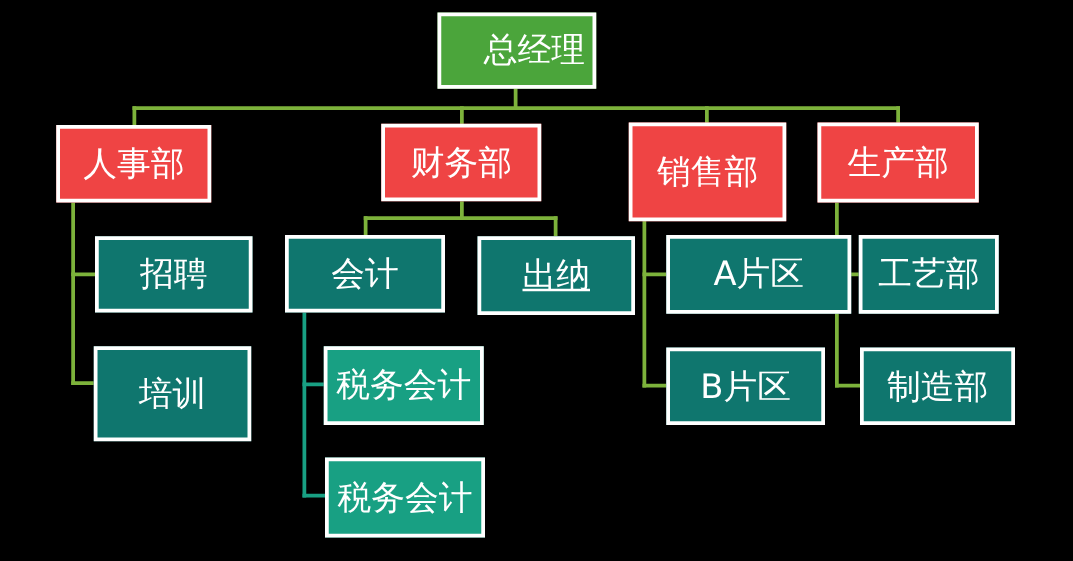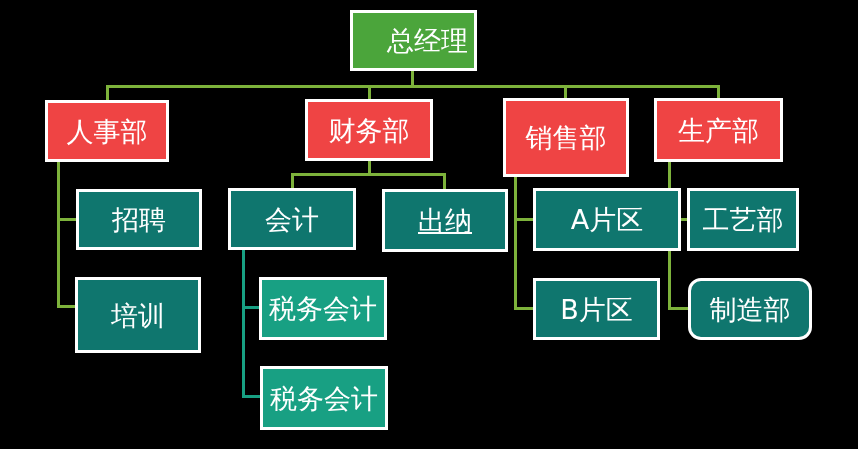--- a/index.html
+++ b/index.html
@@ -122,17 +122,17 @@
   </div>
 
   <div class="node sub" style="left:533px; top:278px; width:127px; height:62px;">
     <span>B片区</span>
   </div>
 
   <div class="node sub" style="left:687px; top:188px; width:112px; height:63px;">
     <span>工艺部</span>
   </div>
 
-  <div class="node sub" style="left:688px; top:278px; width:124px; height:62px;border-radius:13px;">
+  <div class="node sub" style="left:688px; top:278px; width:124px; height:62px;">
     <span>制造部</span>
   </div>
 
 </div>
 
 </body></html>

